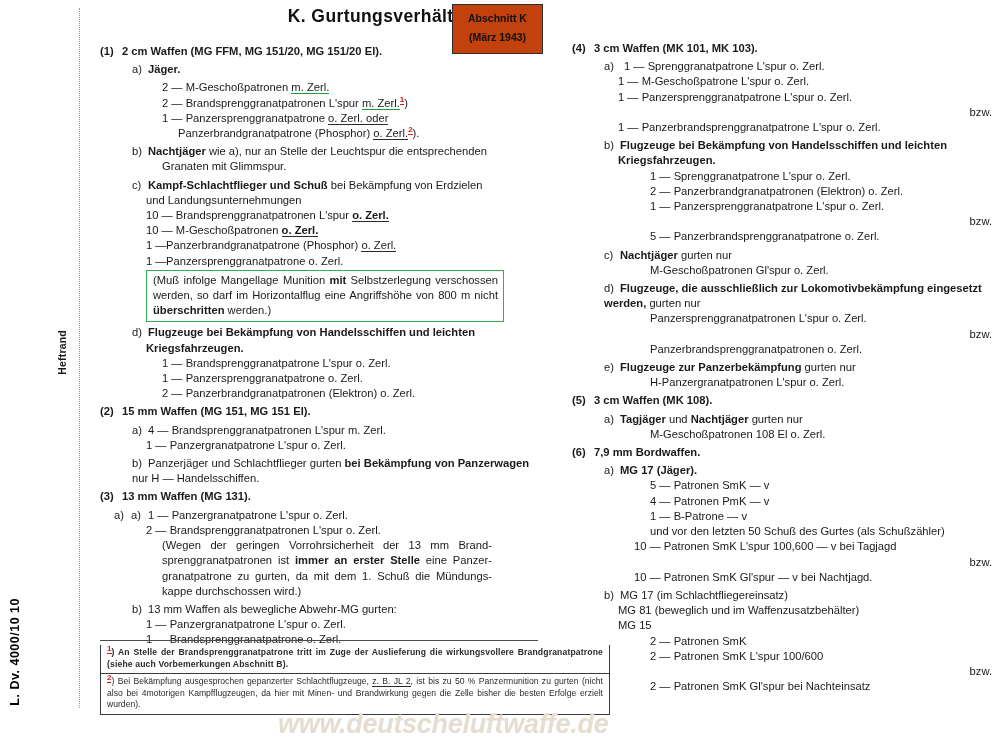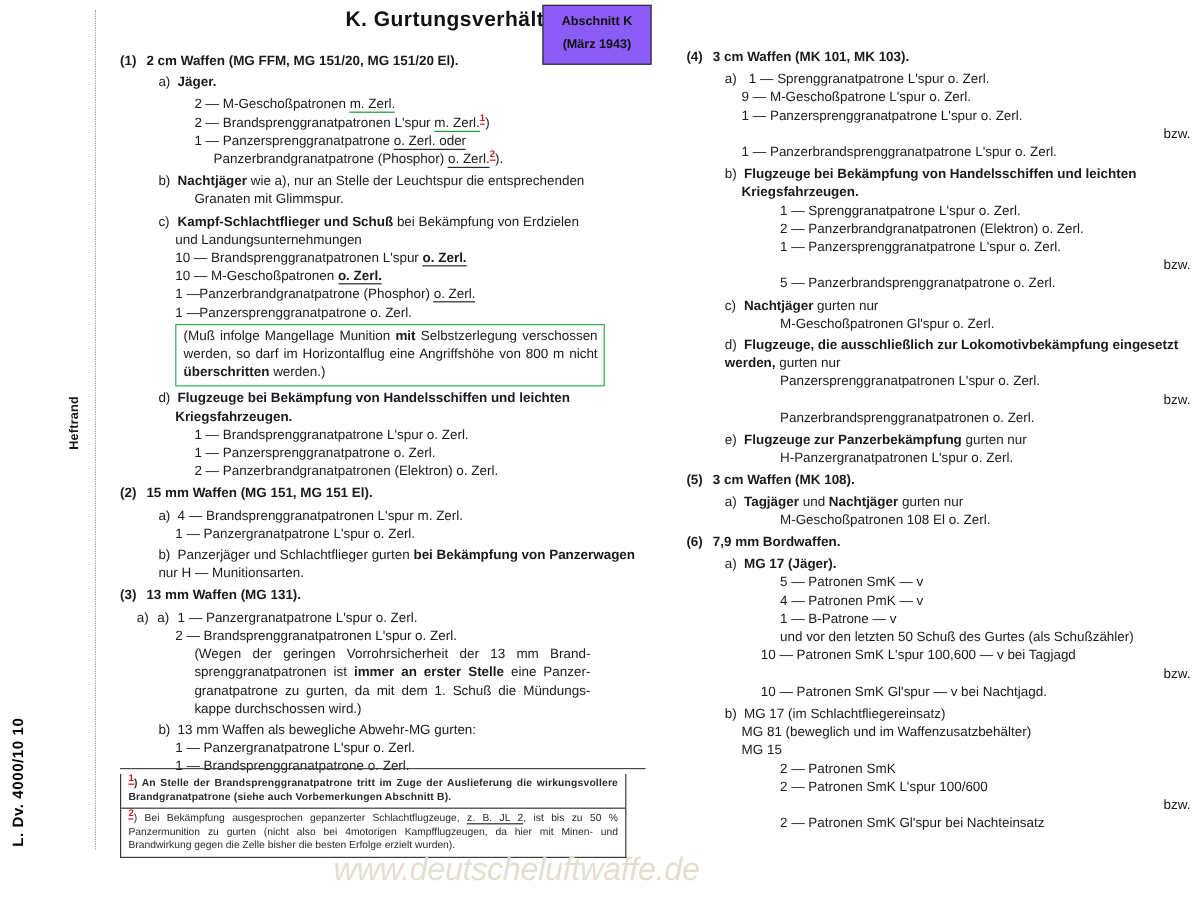--- a/index.html
+++ b/index.html
@@ -67,21 +67,21 @@
     font-weight: bold;
     letter-spacing: 0.4px;
   }
 
   #section-box {
     position: absolute;
     left: 452px;
     top: 4px;
     width: 83px;
     border: 1.4px solid #2e2e2e;
-    background: #8b5cf6;
+    background: #c2410c;
     text-align: center;
     padding: 4px 3px 5px 3px;
     font-size: 10.5px;
     font-weight: bold;
     line-height: 1.85;
   }
 
   
   .col {
     position: absolute;
@@ -153,21 +153,21 @@
     left: 100px;
     top: 640px;
     width: 438px;
     height: 0;
     border-top: 1.4px solid #4a4a4a;
   }
   #footnote-box {
     position: absolute;
     left: 100px;
     top: 645px;
-    width: 422px;
+    width: 510px;
     box-sizing: border-box;
     border: 1.3px solid #3a3a3a;
     border-top: none;
     background: #fff;
     padding: 0;
   }
   .fn-part {
     padding: 2px 6px 3px 6px;
     font-size: 8.6px;
     line-height: 11.6px;
@@ -188,21 +188,21 @@
     line-height: 0;
   }
 
   
   #watermark {
     position: absolute;
     left: 278px;
     top: 709px;
     font-size: 27px;
     font-style: italic;
-    font-weight: normal;
+    font-weight: bold;
     color: #e6ddd1;
     letter-spacing: -0.3px;
     white-space: nowrap;
     user-select: none;
   }
 </style>
 </head>
 <body>
 
 <div id="page">
@@ -287,21 +287,21 @@
 
     <div class="ln i0 gap-s">
       <span class="b" style="display:inline-block;width:22px">(2)</span><span class="b">15 mm Waffen (MG 151,  MG 151 El).</span>
     </div>
     <div class="ln i2 gap-s">
       <span style="display:inline-block;width:16px">a)</span><span>4 — Brandsprenggranatpatronen L'spur m. Zerl.</span>
     </div>
     <div class="ln i3">1 — Panzergranatpatrone L'spur o. Zerl.</div>
 
     <div class="ln i2 gap-s wrap" style="width:410px">
-      <span style="display:inline-block;width:16px">b)</span><span>Panzerjäger und Schlachtflieger gurten </span><span class="b">bei Bekämpfung von Pan­zerwagen</span><span> nur H — Munitionsarten.</span>
+      <span style="display:inline-block;width:16px">b)</span><span>Panzerjäger und Schlachtflieger gurten </span><span class="b">bei Bekämpfung von Pan­zerwagen</span><span> nur H — Handelsschiffen.</span>
     </div>
 
     <div class="ln i0 gap-s">
       <span class="b" style="display:inline-block;width:22px">(3)</span><span class="b">13 mm Waffen  (MG 131).</span>
     </div>
     <div class="ln i1 gap-s">
       <span style="display:inline-block;width:17px">a)</span><span style="display:inline-block;width:17px">a)</span><span>1 — Panzergranatpatrone L'spur o. Zerl.</span>
     </div>
     <div class="ln i3">2 — Brandsprenggranatpatronen L'spur o. Zerl.</div>
     <div class="para i4" style="width:330px"><span>(Wegen der geringen Vorrohrsicherheit der 13 mm Brand­sprenggranatpatronen ist </span><span class="b">immer an erster Stelle</span><span> eine Panzer­granatpatrone zu gurten, da mit dem 1. Schuß die Mündungs­kappe durchschossen wird.)</span></div>
@@ -318,21 +318,21 @@
   </div>
 
   <div class="col" id="col-right" style="top:41px;">
 
     <div class="ln i0">
       <span class="b" style="display:inline-block;width:22px">(4)</span><span class="b">3 cm Waffen  (MK 101,  MK 103).</span>
     </div>
     <div class="ln i2 gap-s">
       <span style="display:inline-block;width:20px">a)</span><span>1 — Sprenggranatpatrone L'spur o. Zerl.</span>
     </div>
-    <div class="ln i3">9 — M-Geschoßpatrone L'spur o. Zerl.</div>
+    <div class="ln i3">1 — M-Geschoßpatrone L'spur o. Zerl.</div>
     <div class="ln i3">1 — Panzersprenggranatpatrone L'spur o. Zerl.</div>
     <div class="ln i6">bzw.</div>
     <div class="ln i3">1 — Panzerbrandsprenggranatpatrone L'spur o. Zerl.</div>
 
     <div class="ln i2 gap-s">
       <span style="display:inline-block;width:16px">b)</span><span class="b">Flugzeuge  bei  Bekämpfung  von  Handelsschiffen  und  leichten</span>
     </div>
     <div class="ln i3 b">Kriegsfahrzeugen.</div>
     <div class="ln i5">1 — Sprenggranatpatrone L'spur o. Zerl.</div>
     <div class="ln i5">2 — Panzerbrandgranatpatronen (Elektron) o. Zerl.</div>

